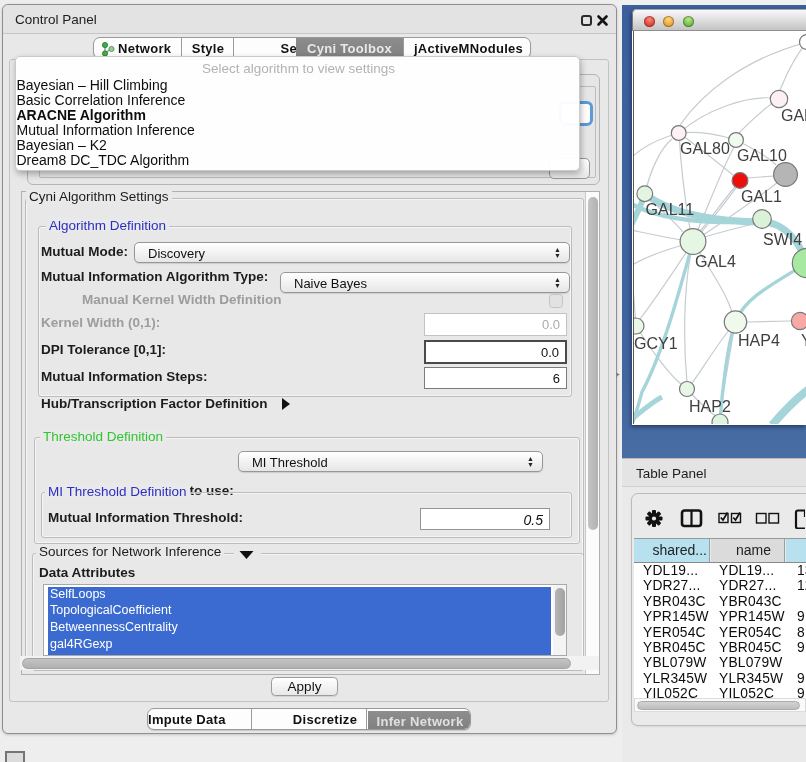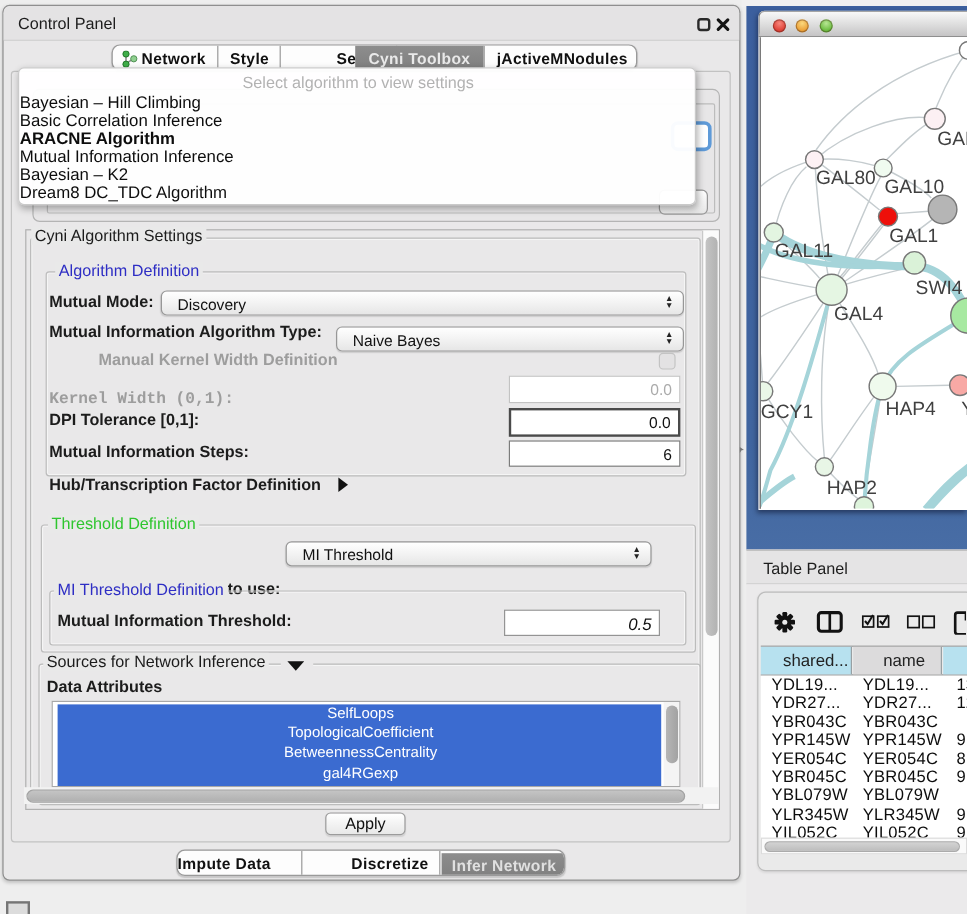--- a/index.html
+++ b/index.html
@@ -210,21 +210,21 @@
       <span class="ar">▲<br>▼</span>
   </div>
   <div class="lbl abs" style="left:38px;top:264px;">Mutual Information Algorithm Type:</div>
   <div class="combo" style="left:277px;top:267px;width:290px;height:21px;">
     <span class="ct">Naive Bayes</span>
       <span class="ar">▲<br>▼</span>
   </div>
   <div class="glbl abs" style="left:38px;top:287px;margin-left:41px;">Manual Kernel Width Definition</div>
   <div class="abs" style="left:546px;top:289px;width:14px;height:14px;background:#e3e2e3;border:1px solid #c3c3c3;border-radius:3.5px;"></div>
 
-  <div class="glbl abs" style="left:38px;top:321px;font-family:Liberation Mono, monospace;">Kernel Width (0,1):</div>
+  <div class="glbl abs" style="left:38px;top:310px;">Kernel Width (0,1):</div>
   <div class="field" style="left:421px;top:308px;width:143px;height:23px;border:1px solid #c3c3c3;color:#ababab;">
       <span>0.0</span>
     </div>
 
   <div class="lbl abs" style="left:38px;top:337px;">DPI Tolerance [0,1]:</div>
   <div class="field" style="left:421px;top:335px;width:143px;height:24px;border:2px solid #4a4a4a;">
       <span>0.0</span>
     </div>
 
   <div class="lbl abs" style="left:38px;top:364px;">Mutual Information Steps:</div>
@@ -256,21 +256,21 @@
 
   <div class="gbox" style="left:29px;top:548px;width:552px;height:118px;"></div>
   <div class="gcap" style="left:33px;top:539px;color:#1c1c1c;">Sources for Network Inference</div>
   <div class="abs" style="left:231px;top:546px;width:27px;height:9px;background:#e9e8e9;"></div>
   <svg class="abs" style="left:236px;top:545px;" width="15" height="10" viewBox="0 0 15 10">
       <path d="M0.5,1 L14.5,1 L7.5,9 z" fill="#111"></path>
     </svg>
 
   <div class="lbl abs" style="left:36px;top:560px;">Data Attributes</div>
 
-  <div class="abs" style="left:40px;top:579px;width:524px;height:72px;background:#fff;border:1px solid #a8a8a8;overflow:hidden;text-align:center;">
+  <div class="abs" style="left:40px;top:579px;width:524px;height:72px;background:#fff;border:1px solid #a8a8a8;overflow:hidden;">
     <div class="abs" style="left:4px;top:1.5px;width:503px;height:68px;background:#3b6bd0;color:#fff;font-size:12.5px;">
       <div style="padding:0 0 0 2px;margin-top:-1px;line-height:16.8px;">SelfLoops<br>TopologicalCoefficient<br>BetweennessCentrality<br>gal4RGexp</div>
     </div>
     <div class="abs" style="left:509px;top:0;width:14px;height:70px;background:#f4f4f4;">
       <div class="abs" style="left:2px;top:3px;width:10px;height:48px;border-radius:5px;background:linear-gradient(90deg,#b6b6b6,#a2a2a2);"></div>
     </div>
   </div>
 
   <div class="abs" style="left:17px;top:651px;width:579px;height:14px;background:#f2f2f2;">
     <div class="abs" style="left:2px;top:1.5px;width:549px;height:11px;border-radius:5.5px;background:linear-gradient(#c4c4c4,#b0b0b0);border:1px solid #a3a3a3;"></div>

